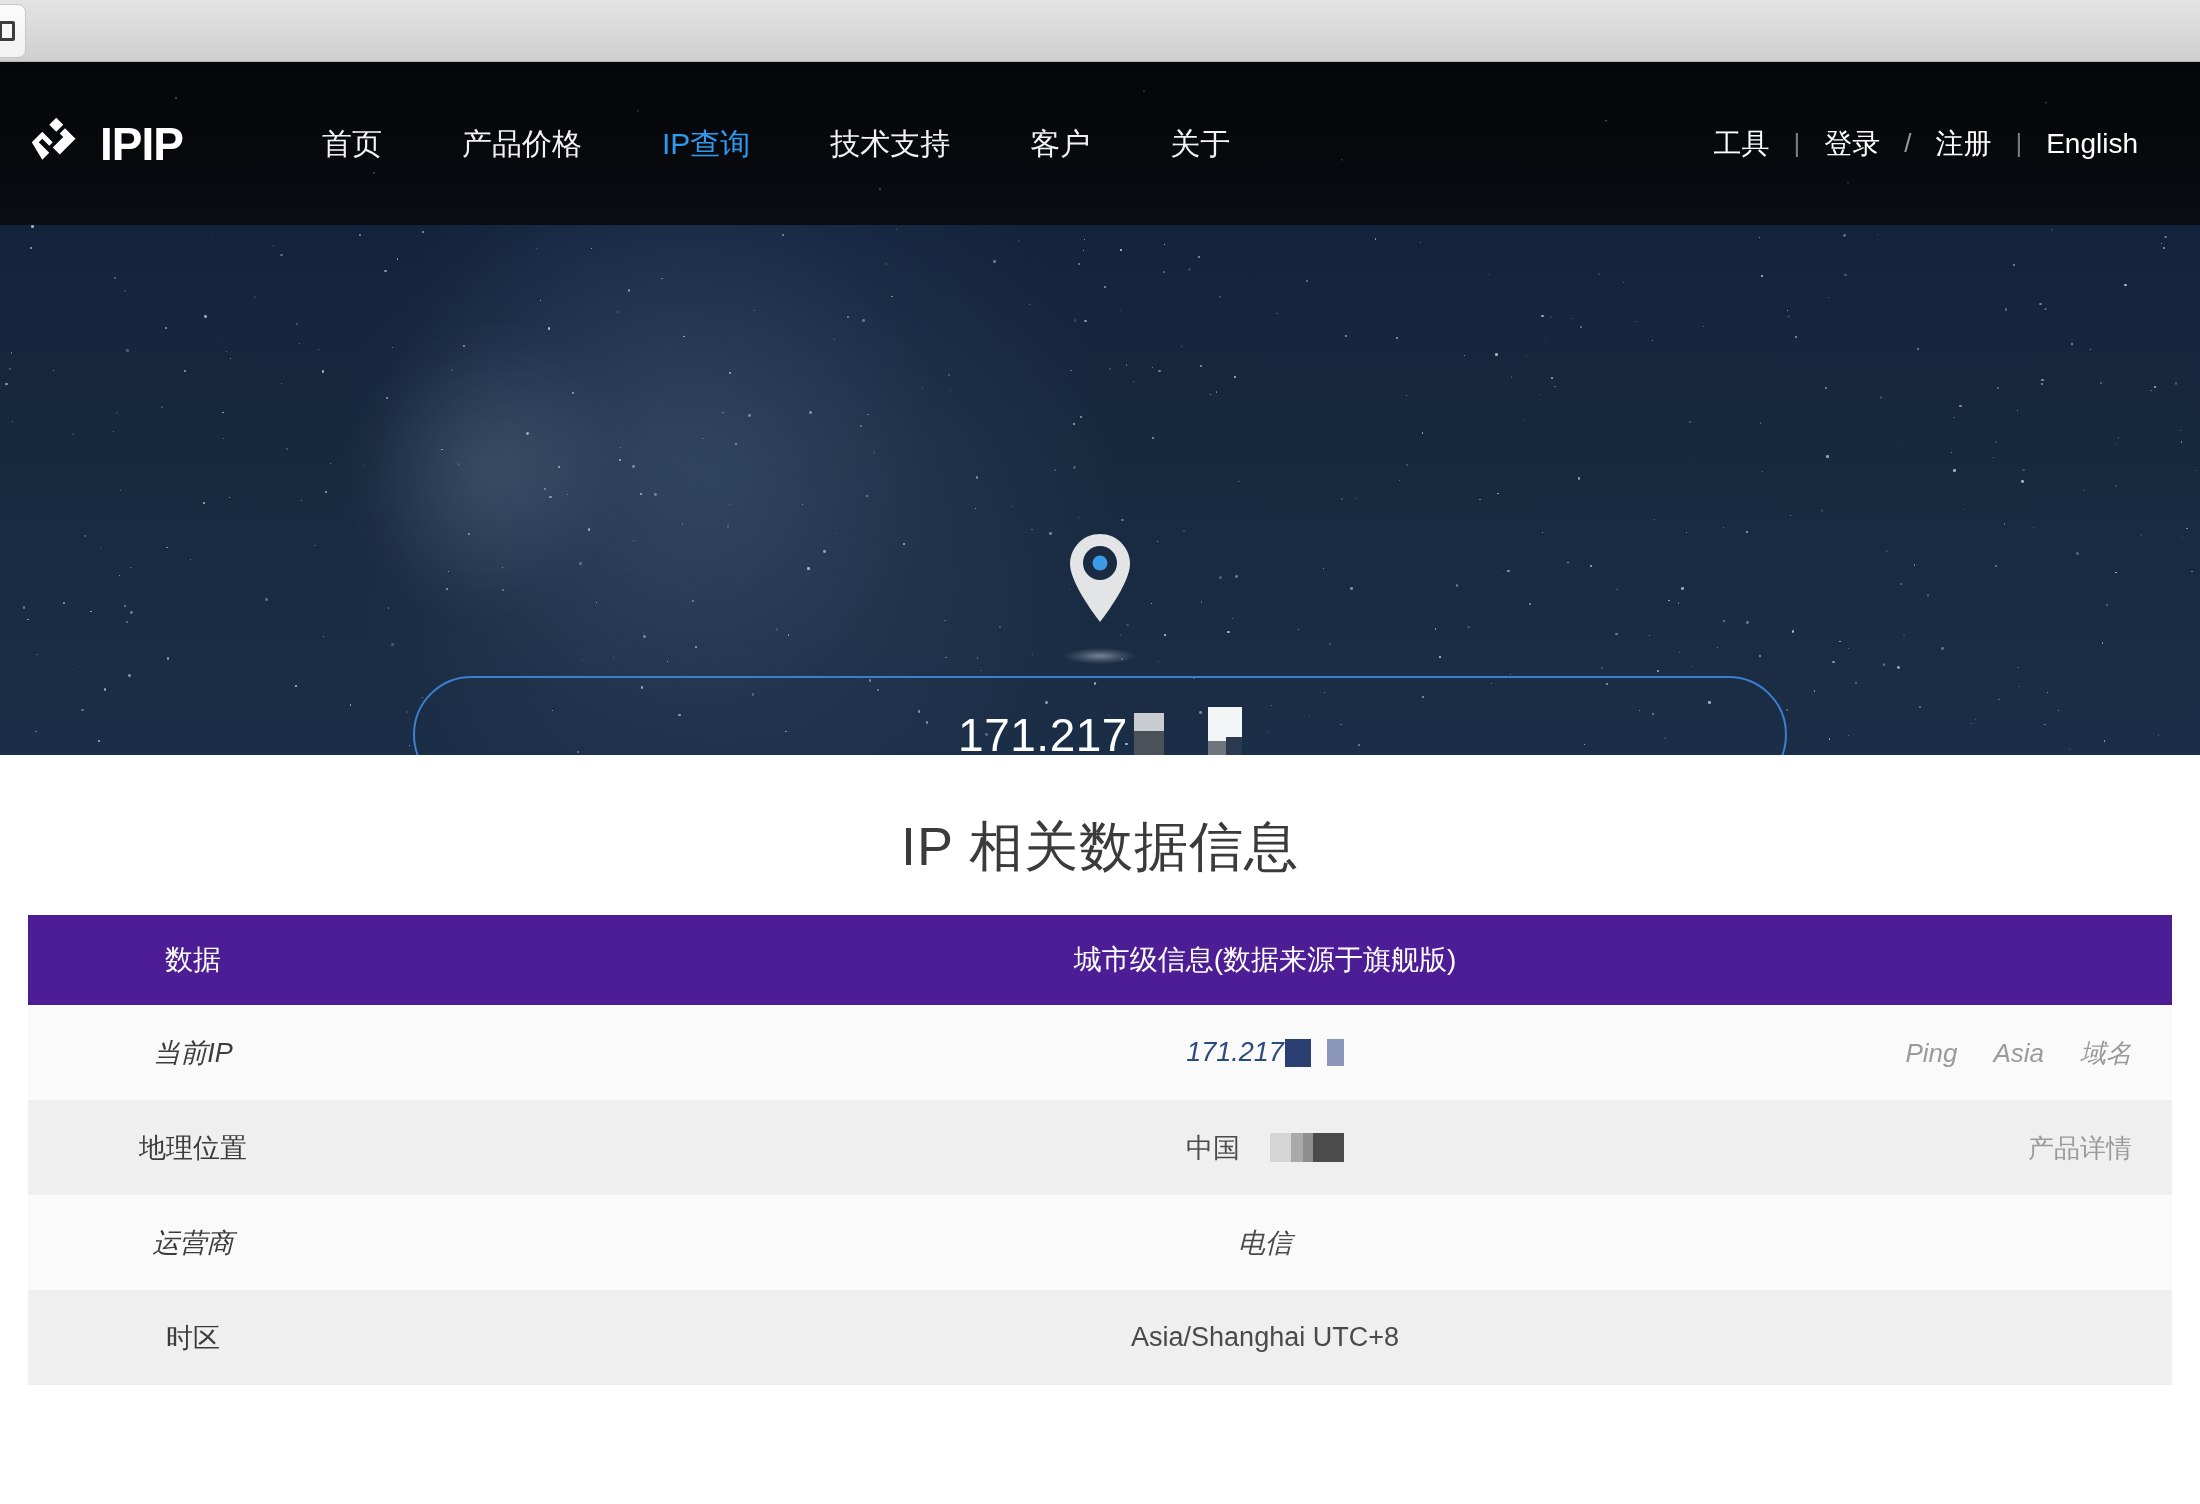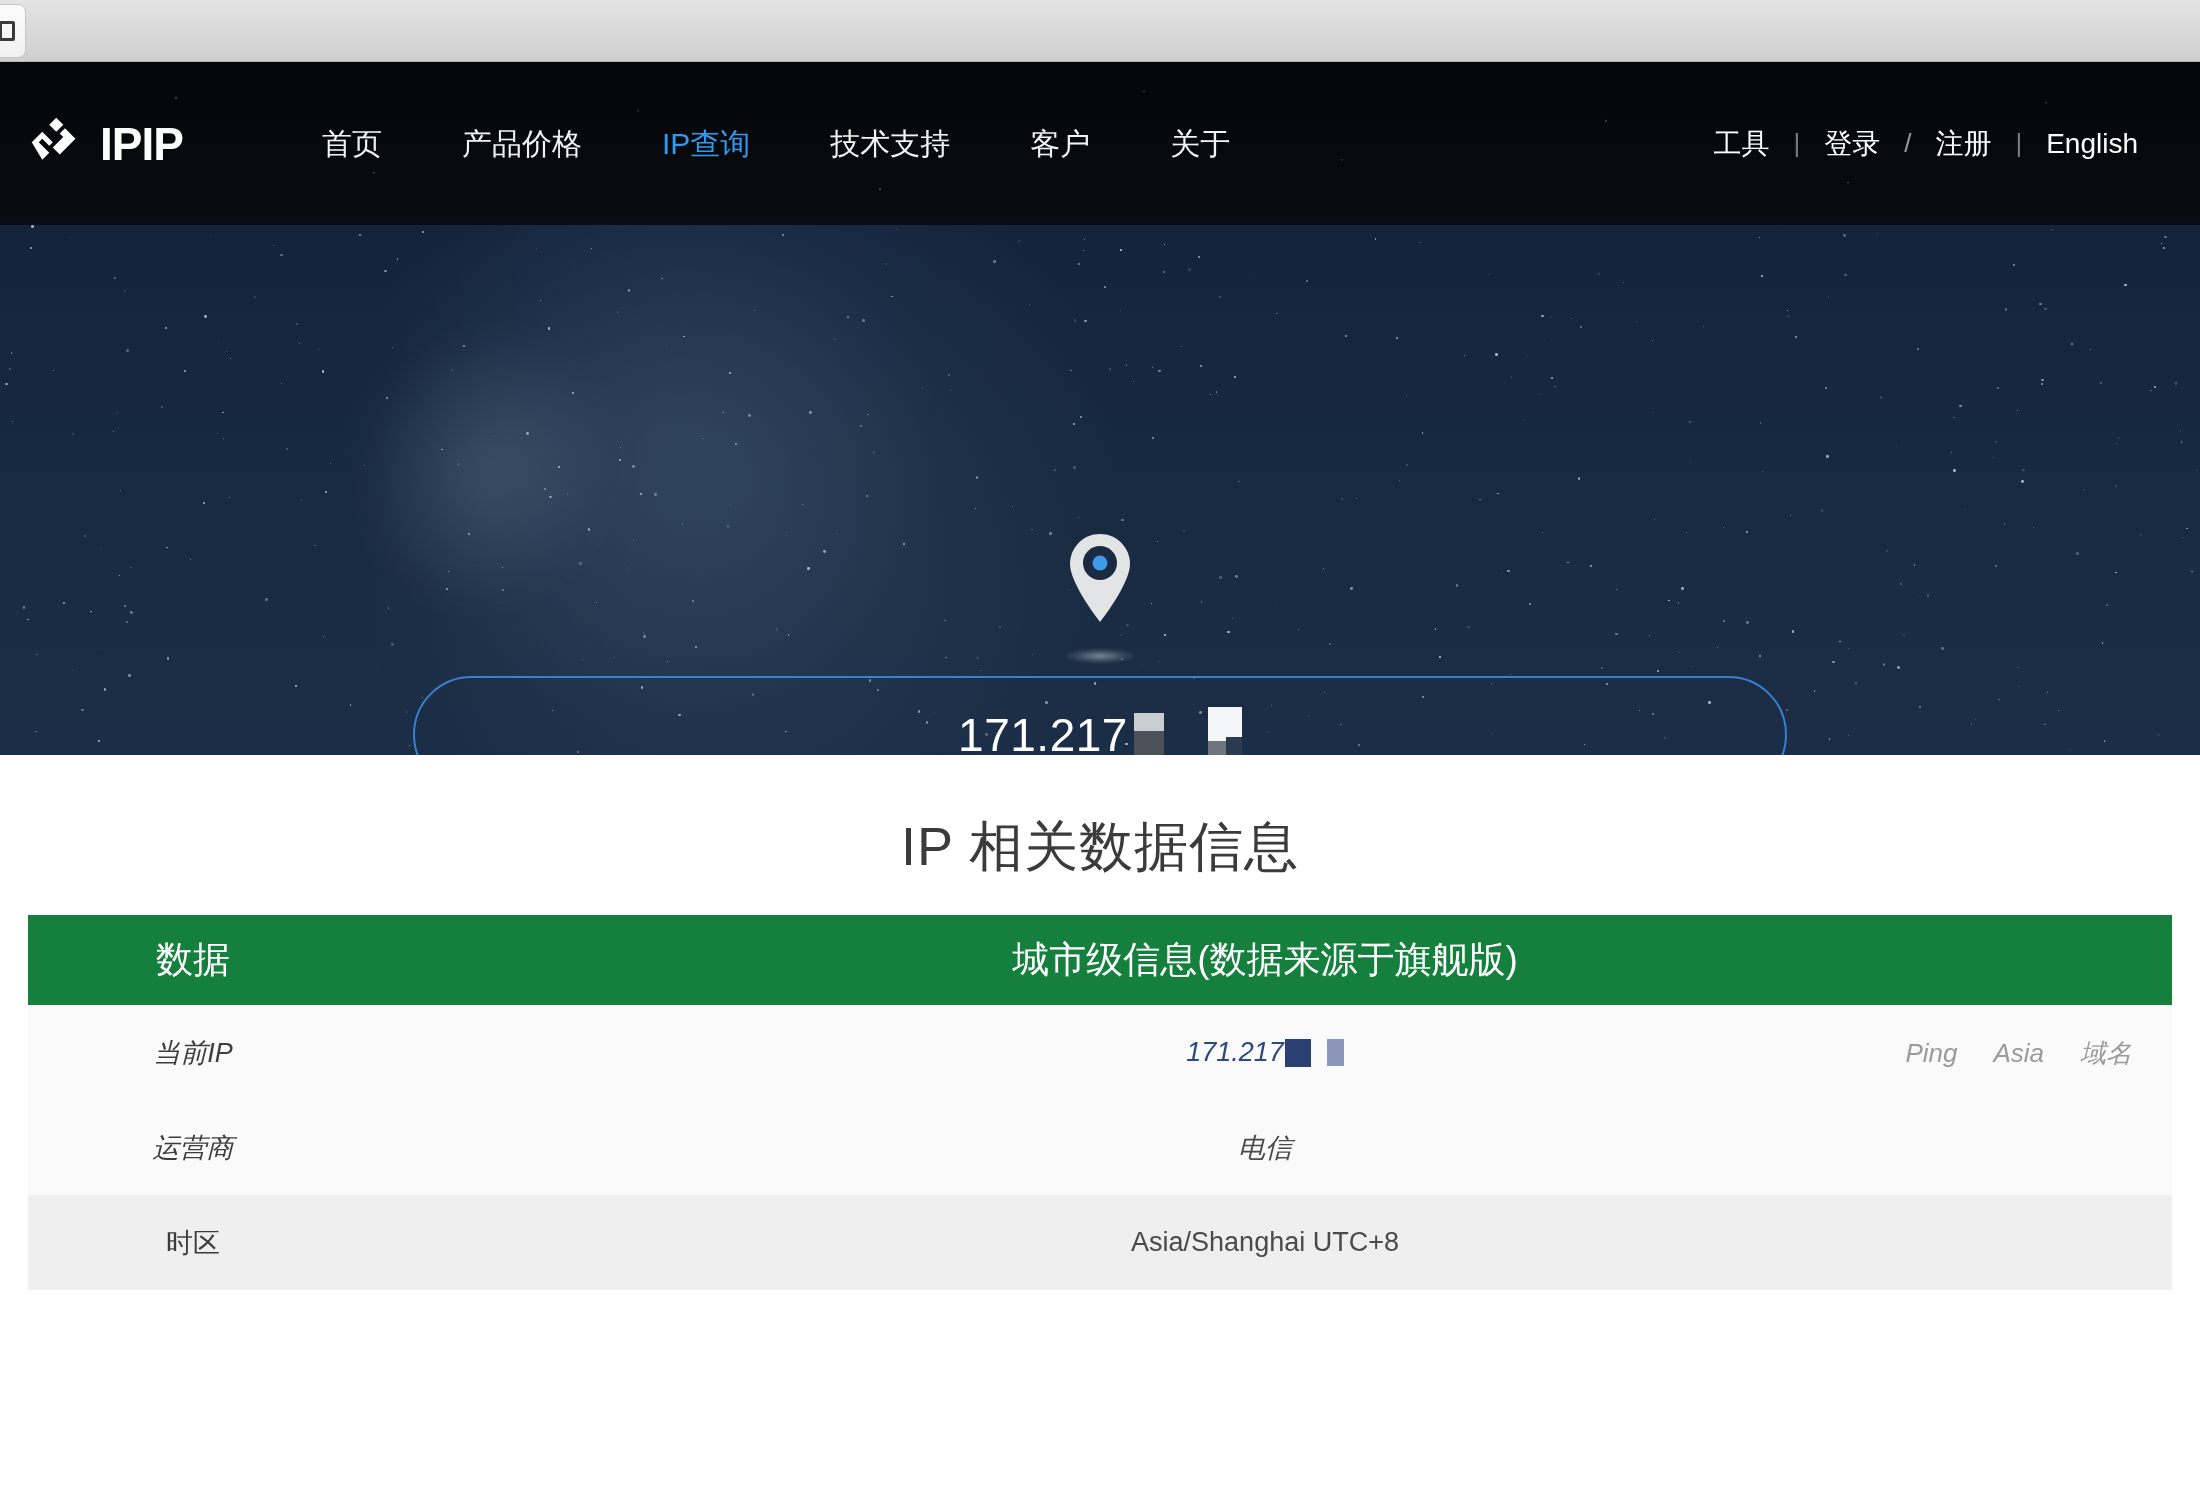--- a/index.html
+++ b/index.html
@@ -252,23 +252,23 @@
     left: 28px; top: 160px;
     width: 2144px;
     border-collapse: collapse;
     table-layout: fixed;
   }
   .data-table th, .data-table td {
     border: none;
     padding: 0;
   }
   .th-label, .th-value {
-    background: #15803d;
+    background: #4c1d95;
     color: #ffffff;
-    font-size: 37px;
+    font-size: 28px;
     font-weight: 400;
     height: 90px;
     vertical-align: middle;
   }
   .th-label { width: 330px; text-align: center; }
   .th-value { text-align: center; border-left: 1px solid #43587033; }
   .data-row { height: 95px; }
   .data-row.odd  { background: #fafafa; font-style: italic; }
   .data-row.even { background: #efefef; }
   .cell-label {
@@ -869,20 +869,34 @@
             </span>
             <span class="value-actions">
               <span class="action-link">Ping</span>
               <span class="action-link">Asia</span>
               <span class="action-link">域名</span>
             </span>
           </div>
         </td>
       </tr>
 
+      <tr class="data-row even">
+        <td class="cell-label">地理位置</td>
+        <td class="cell-value">
+          <div class="value-flex">
+            <span class="value-center">
+              <span>中国</span>
+              <span class="m-geo"></span>
+            </span>
+            <span class="value-actions">
+              <span class="action-link">产品详情</span>
+            </span>
+          </div>
+        </td>
+      </tr>
 
       <tr class="data-row odd">
         <td class="cell-label">运营商</td>
         <td class="cell-value">
           <div class="value-flex">
             <span class="value-center">电信</span>
           </div>
         </td>
       </tr>
 

